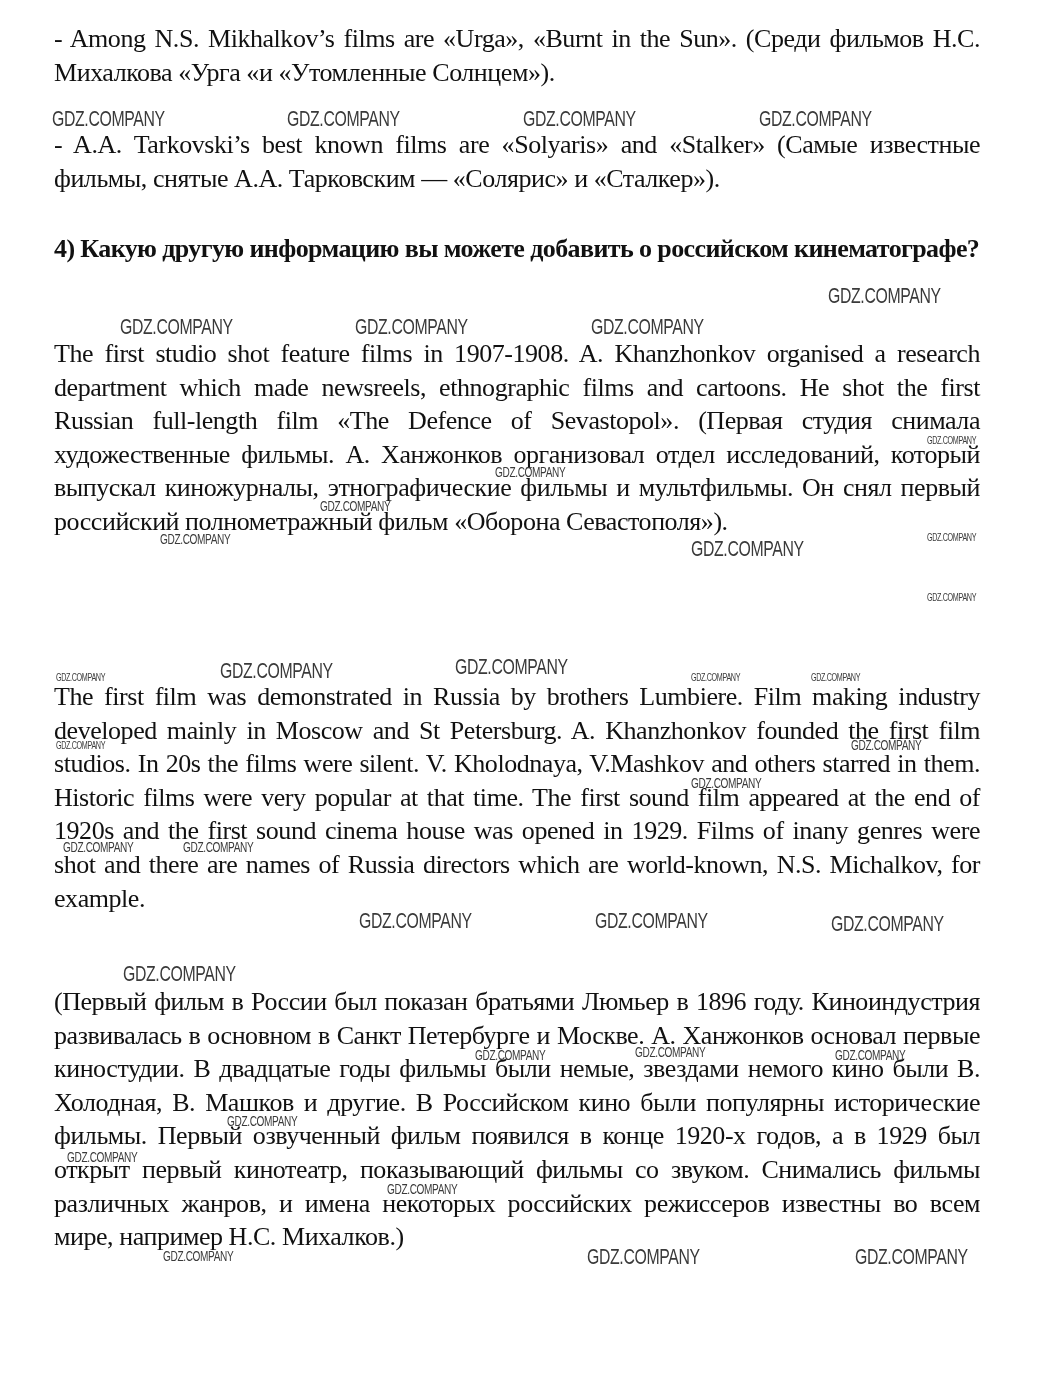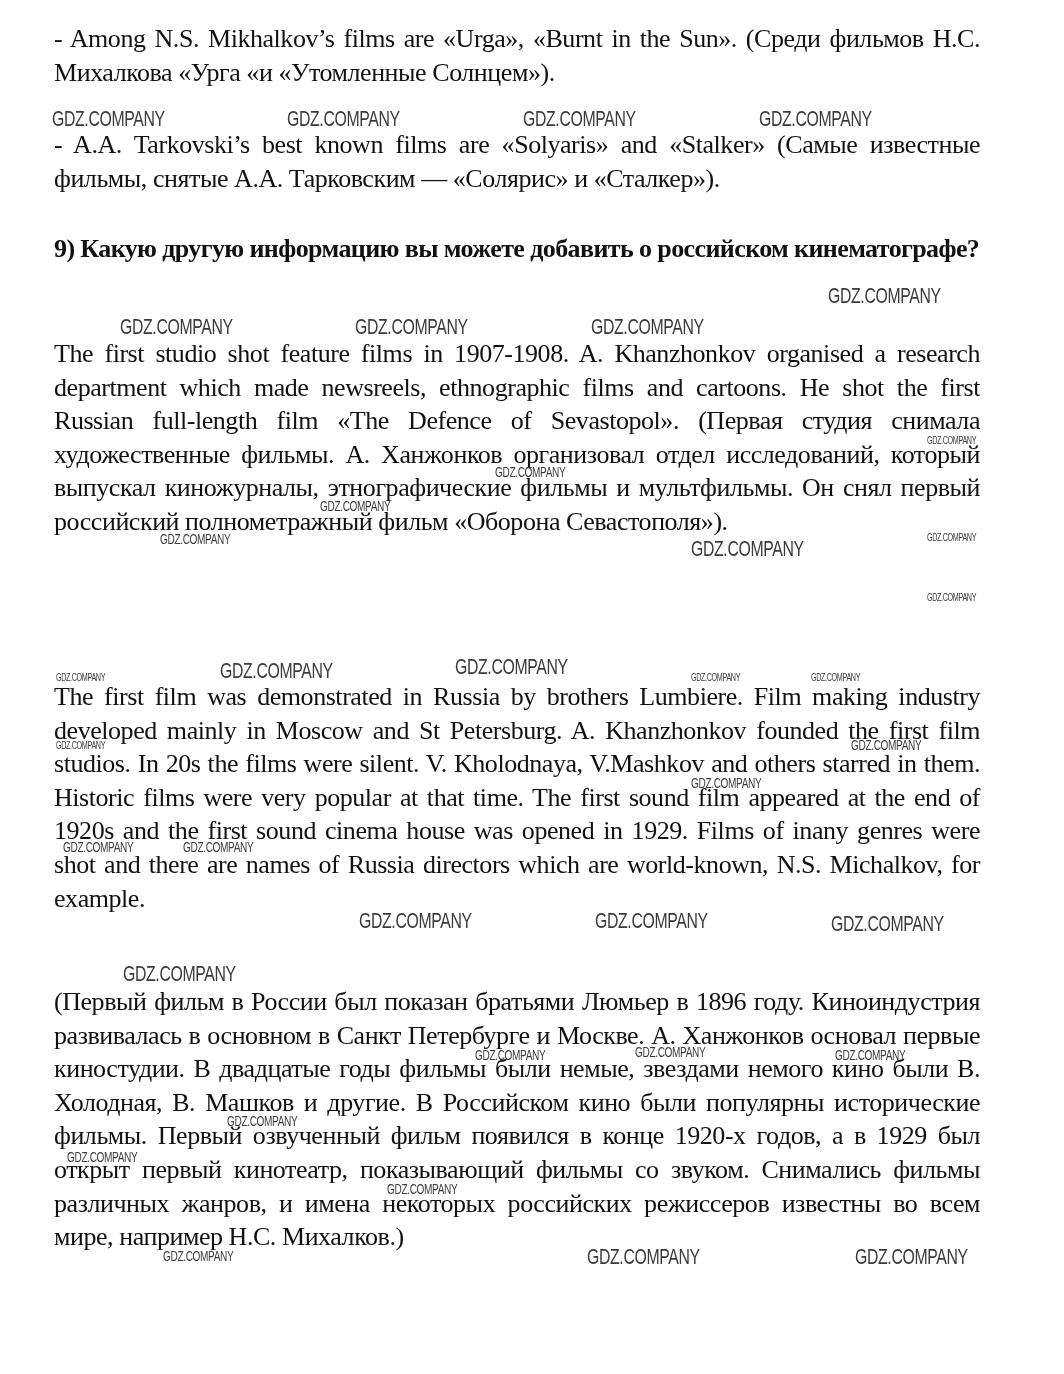--- a/index.html
+++ b/index.html
@@ -33,21 +33,21 @@
   .wm.mid { font-size: 14px; transform: scaleX(0.72); }
   .wm.small { font-size: 10px; transform: scaleX(0.72); }
 </style>
 </head>
 <body>
 
 <div class="page">
 
   <p class="para" style="top:128px;">- A.A. Tarkovski’s best known films are «Solyaris» and «Stalker» (Самые известные фильмы, снятые А.А. Тарковским — «Солярис» и «Сталкер»).</p>
   <p class="para" style="top:22px;">- Among N.S. Mikhalkov’s films are «Urga», «Burnt in the Sun». (Среди фильмов Н.С. Михалкова «Урга «и «Утомленные Солнцем»).</p>
-  <p class="para head" style="top:232px;">9) Какую другую информацию вы можете добавить о российском кинематографе?</p>
+  <p class="para head" style="top:232px;">4) Какую другую информацию вы можете добавить о российском кинематографе?</p>
   <p class="para" style="top:337px;">The first studio shot feature films in 1907-1908. A. Khanzhonkov organised a research department which made newsreels, ethnographic films and cartoons. He shot the first Russian full-length film «The Defence of Sevastopol». (Первая студия снимала художественные фильмы. А. Ханжонков организовал отдел исследований, который выпускал киножурналы, этнографические фильмы и мультфильмы. Он снял первый российский полнометражный фильм «Оборона Севастополя»).</p>
   <p class="para" style="top:680px;">The first film was demonstrated in Russia by brothers Lumbiere. Film making industry developed mainly in Moscow and St Petersburg. A. Khanzhonkov founded the first film studios. In 20s the films were silent. V. Kholodnaya, V.Mashkov and others starred in them. Historic films were very popular at that time. The first sound film appeared at the end of 1920s and the first sound cinema house was opened in 1929. Films of inany genres were shot and there are names of Russia directors which are world-known, N.S. Michalkov, for example.</p>
   <p class="para" style="top:985px;">(Первый фильм в России был показан братьями Люмьер в 1896 году. Киноиндустрия развивалась в основном в Санкт Петербурге и Москве. А. Ханжонков основал первые киностудии. В двадцатые годы фильмы были немые, звездами немого кино были В. Холодная, В. Машков и другие. В Российском кино были популярны исторические фильмы. Первый озвученный фильм появился в конце 1920-х годов, а в 1929 был открыт первый кинотеатр, показывающий фильмы со звуком. Снимались фильмы различных жанров, и имена некоторых российских режиссеров известны во всем мире, например Н.С. Михалков.)</p>
 
   <span class="wm big" style="left:52px;top:108px;">GDZ.COMPANY</span>
   <span class="wm big" style="left:287px;top:108px;">GDZ.COMPANY</span>
   <span class="wm big" style="left:523px;top:108px;">GDZ.COMPANY</span>
   <span class="wm big" style="left:759px;top:108px;">GDZ.COMPANY</span>
 
   <span class="wm big" style="left:828px;top:285px;">GDZ.COMPANY</span>

